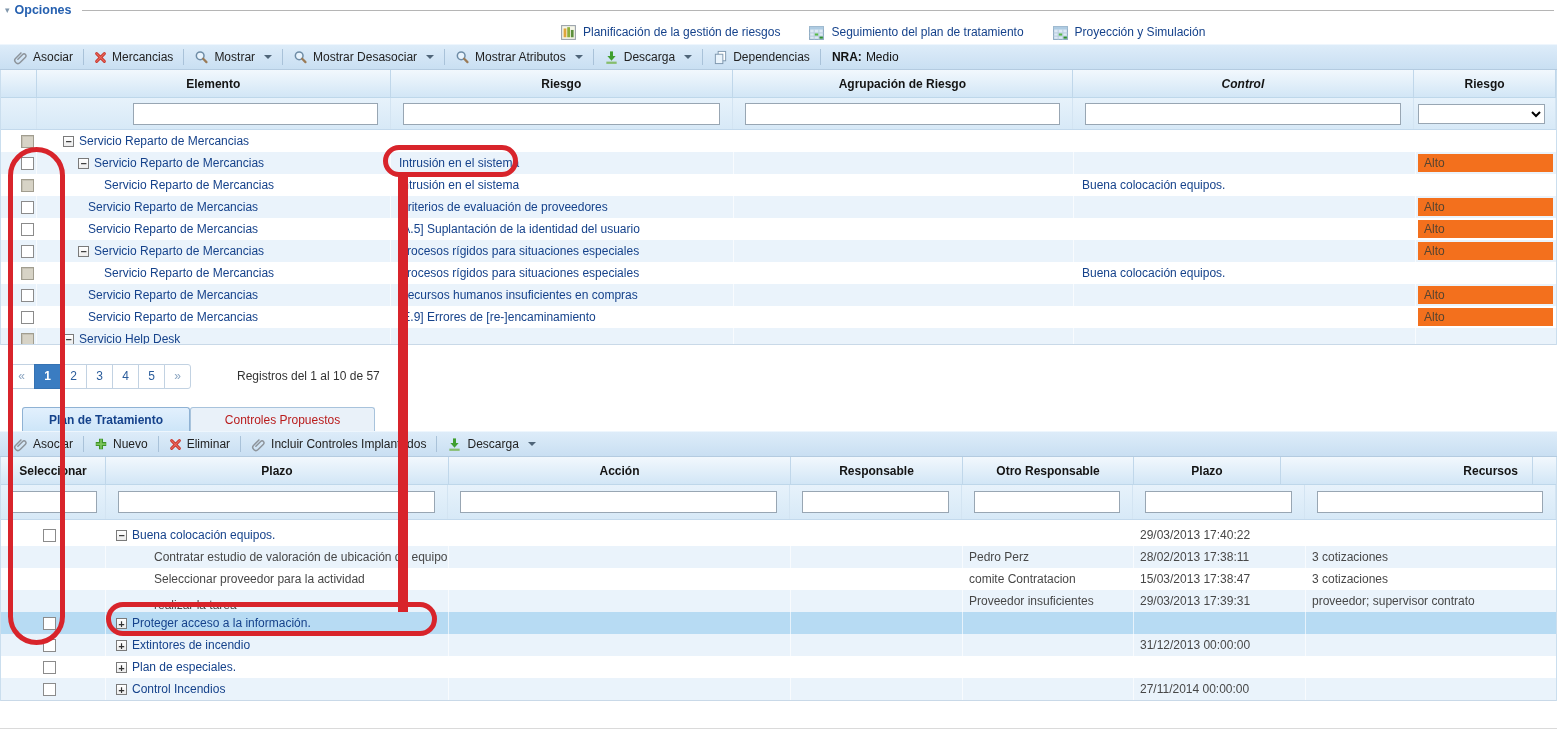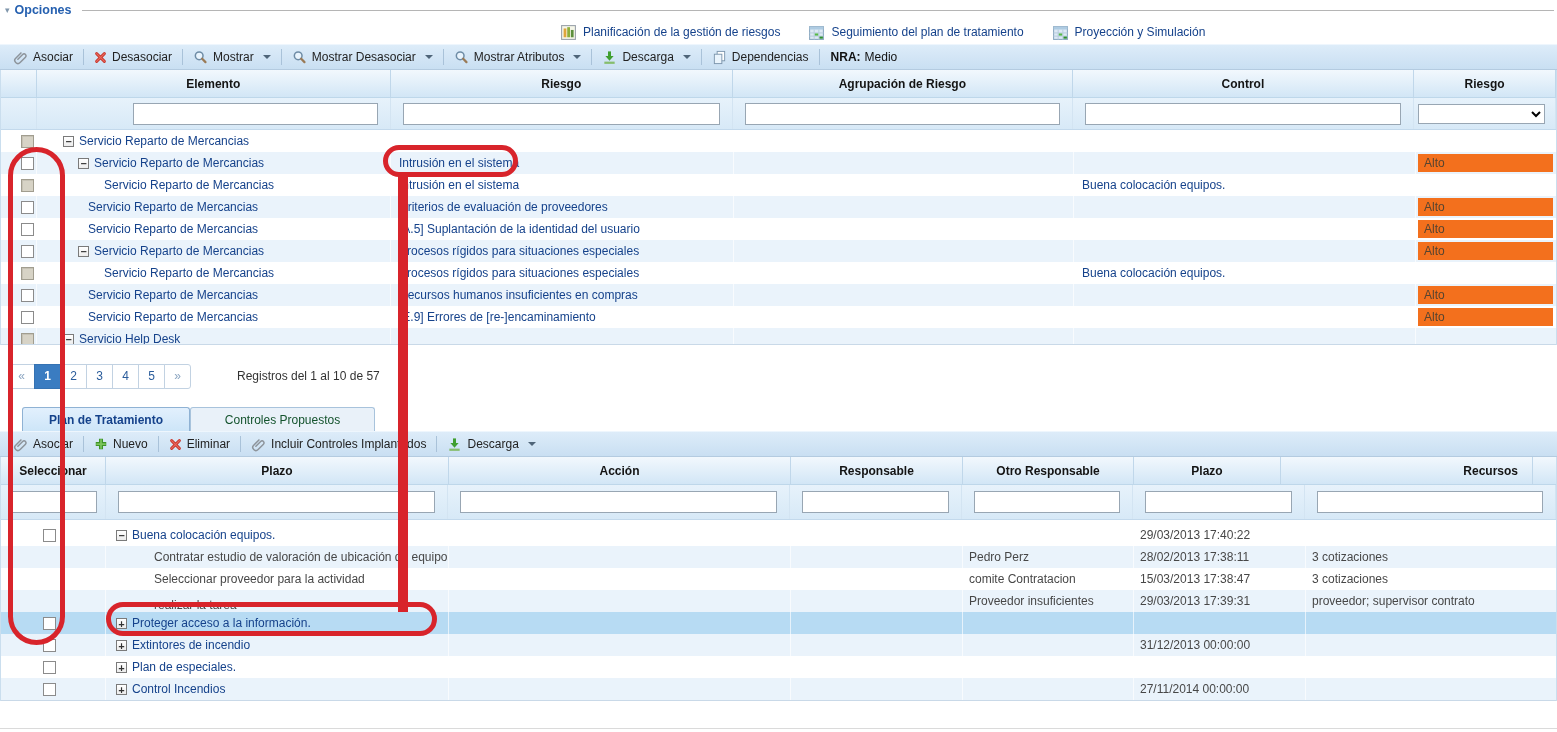--- a/index.html
+++ b/index.html
@@ -62,21 +62,21 @@
   .pbtn.edge{color:#8aa4c0;}
   .pbtn.first{border-radius:3px 0 0 3px;margin-left:0;}
   .pbtn.last{border-radius:0 3px 3px 0;}
   .pbtn.active{background:#3a7cc1;border-color:#3572b2;color:#fff;font-weight:bold;}
   .psummary{margin-left:46px;color:#333;}
 
   
   .tabstrip{display:flex;height:24px;padding-left:22px;align-items:flex-end;background:#fff;}
   .tab{box-sizing:border-box;height:24px;display:flex;align-items:center;justify-content:center;
        border:1px solid #a8c3dc;border-bottom:none;border-radius:3px 3px 0 0;background:#e9f1f9;
-       color:#14532d;cursor:pointer;}
+       color:#b91c1c;cursor:pointer;}
   .tab.active{background:linear-gradient(#e2f0fd,#cde5f8);color:#15428b;font-weight:bold;border-color:#8fb2d4;}
 
   
   .ann{position:absolute;border:5px solid #d8242b;pointer-events:none;z-index:20;box-sizing:border-box;}
   #ann-left{left:8px;top:147px;width:57px;height:498px;border-radius:30px;}
   #ann-intrusion{left:383px;top:145px;width:135px;height:32px;border-radius:16px;}
   #ann-line{position:absolute;left:398px;top:172px;width:10px;height:440px;background:#d8242b;z-index:19;pointer-events:none;}
   #ann-proteger{left:106px;top:602px;width:331px;height:34px;border-radius:17px;}
 
   .bottom-line{position:absolute;left:0;right:0;top:728px;height:1px;background:#dadada;}
@@ -146,21 +146,21 @@
         <span>Asociar</span>
       </div>
       <span class="tb-sep"></span>
       <div class="tb-btn">
         <span class="tb-icon">
           <svg width="13" height="13" viewBox="0 0 16 16">
             <path d="M3.2 3.2 L12.8 12.8 M12.8 3.2 L3.2 12.8" stroke="#c9362b" stroke-width="3.6" stroke-linecap="round"></path>
             <path d="M3.2 3.2 L12.8 12.8 M12.8 3.2 L3.2 12.8" stroke="#e8695f" stroke-width="1.4" stroke-linecap="round"></path>
           </svg>
         </span>
-        <span>Desasociar</span>
+        <span>Mercancias</span>
       </div>
       <span class="tb-sep"></span>
       <div class="tb-btn">
         <span class="tb-icon">
           <svg width="15" height="15" viewBox="0 0 16 16">
             <circle cx="6.6" cy="6.2" r="4.1" fill="#e9f4fd" stroke="#6e8ca6" stroke-width="1.6"></circle>
             <line x1="9.8" y1="9.4" x2="13.3" y2="12.9" stroke="#9a7a56" stroke-width="2.4" stroke-linecap="round"></line>
           </svg>
         </span>
         <span>Mostrar</span>
@@ -213,21 +213,21 @@
       <span class="tb-sep"></span>
       <div class="nra"><b>NRA:</b><span>Medio</span></div>
     </div>
 
   <div class="grid">
     <div class="hrow" id="g1head">
         <div class="hcell" style="width: 36px;"></div>
         <div class="hcell" style="width: 354px;">Elemento</div>
         <div class="hcell" style="width: 343px;">Riesgo</div>
         <div class="hcell" style="width: 340px;">Agrupación de Riesgo</div>
-        <div class="hcell" style="width: 342px;">Control</div>
+        <div class="hcell" style="width: 342px; font-style: italic;">Control</div>
         <div class="hcell" style="width: 142px;">Riesgo</div>
       </div>
     <div class="frow" id="g1filter" style="height:31px">
         <div class="fcell" style="width: 36px;"></div>
         <div class="fcell" style="width: 354px;">
           <input class="indent" type="text" style="">
         </div>
         <div class="fcell" style="width: 343px;">
           <input type="text" style="">
         </div>

